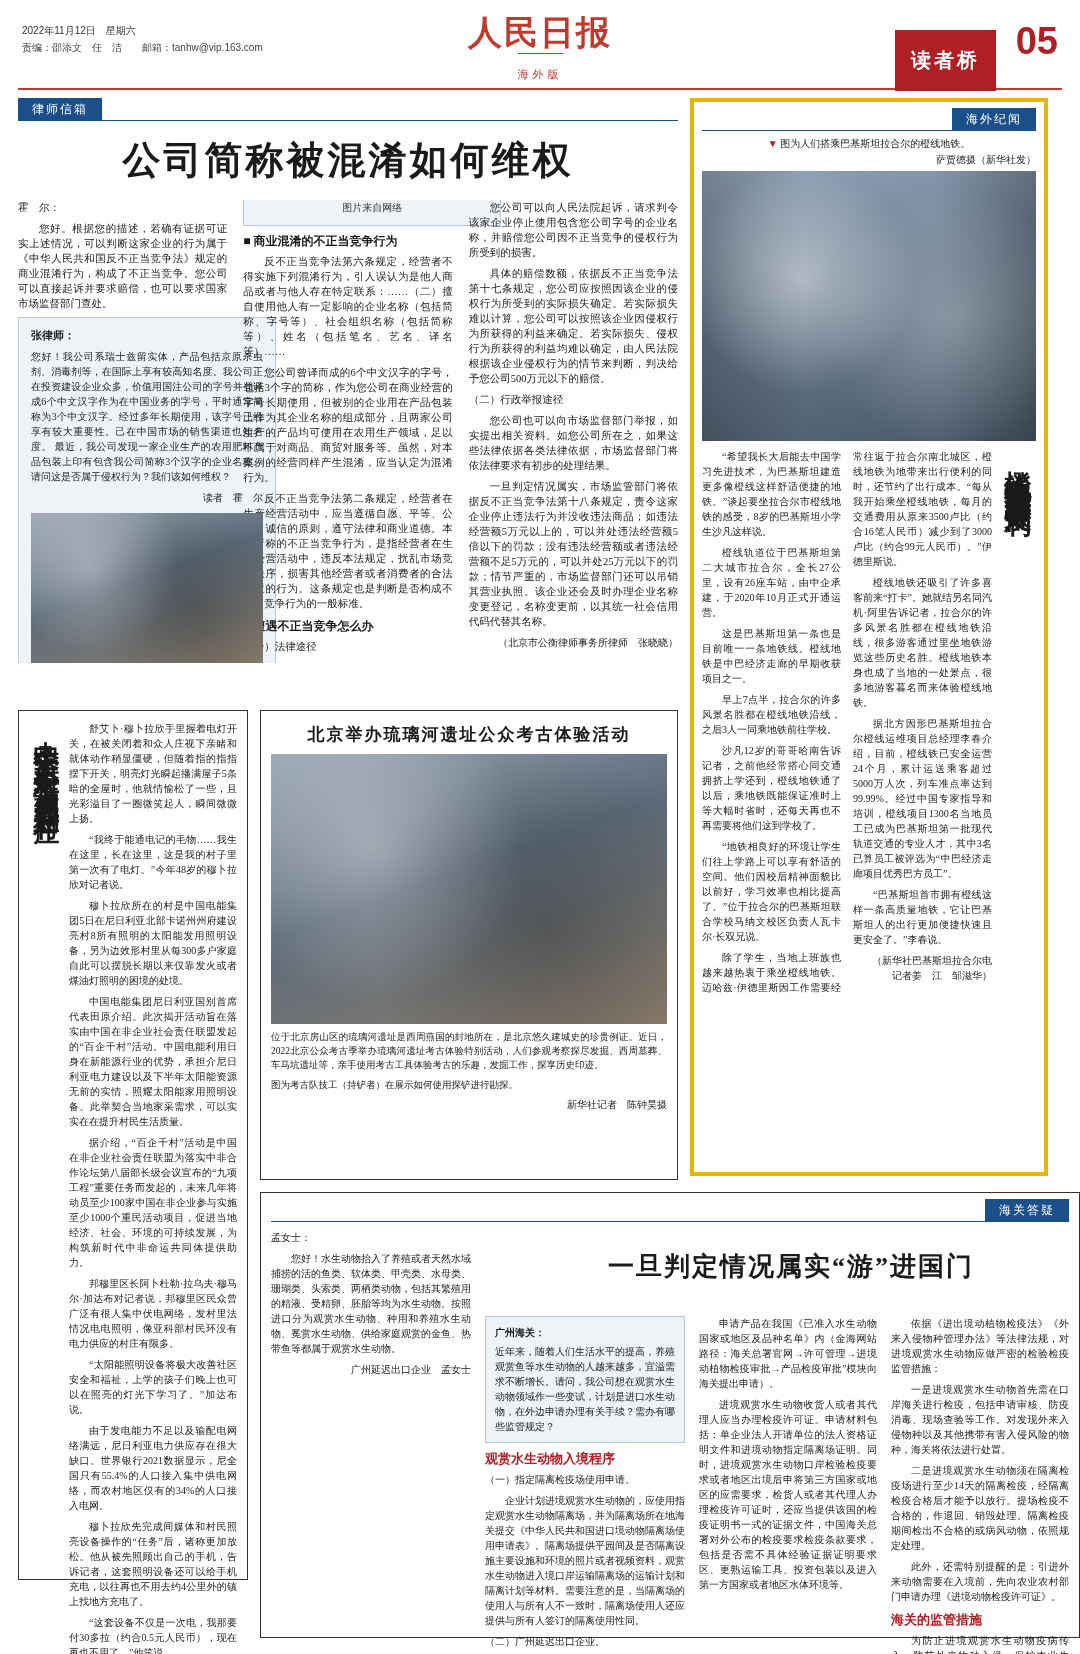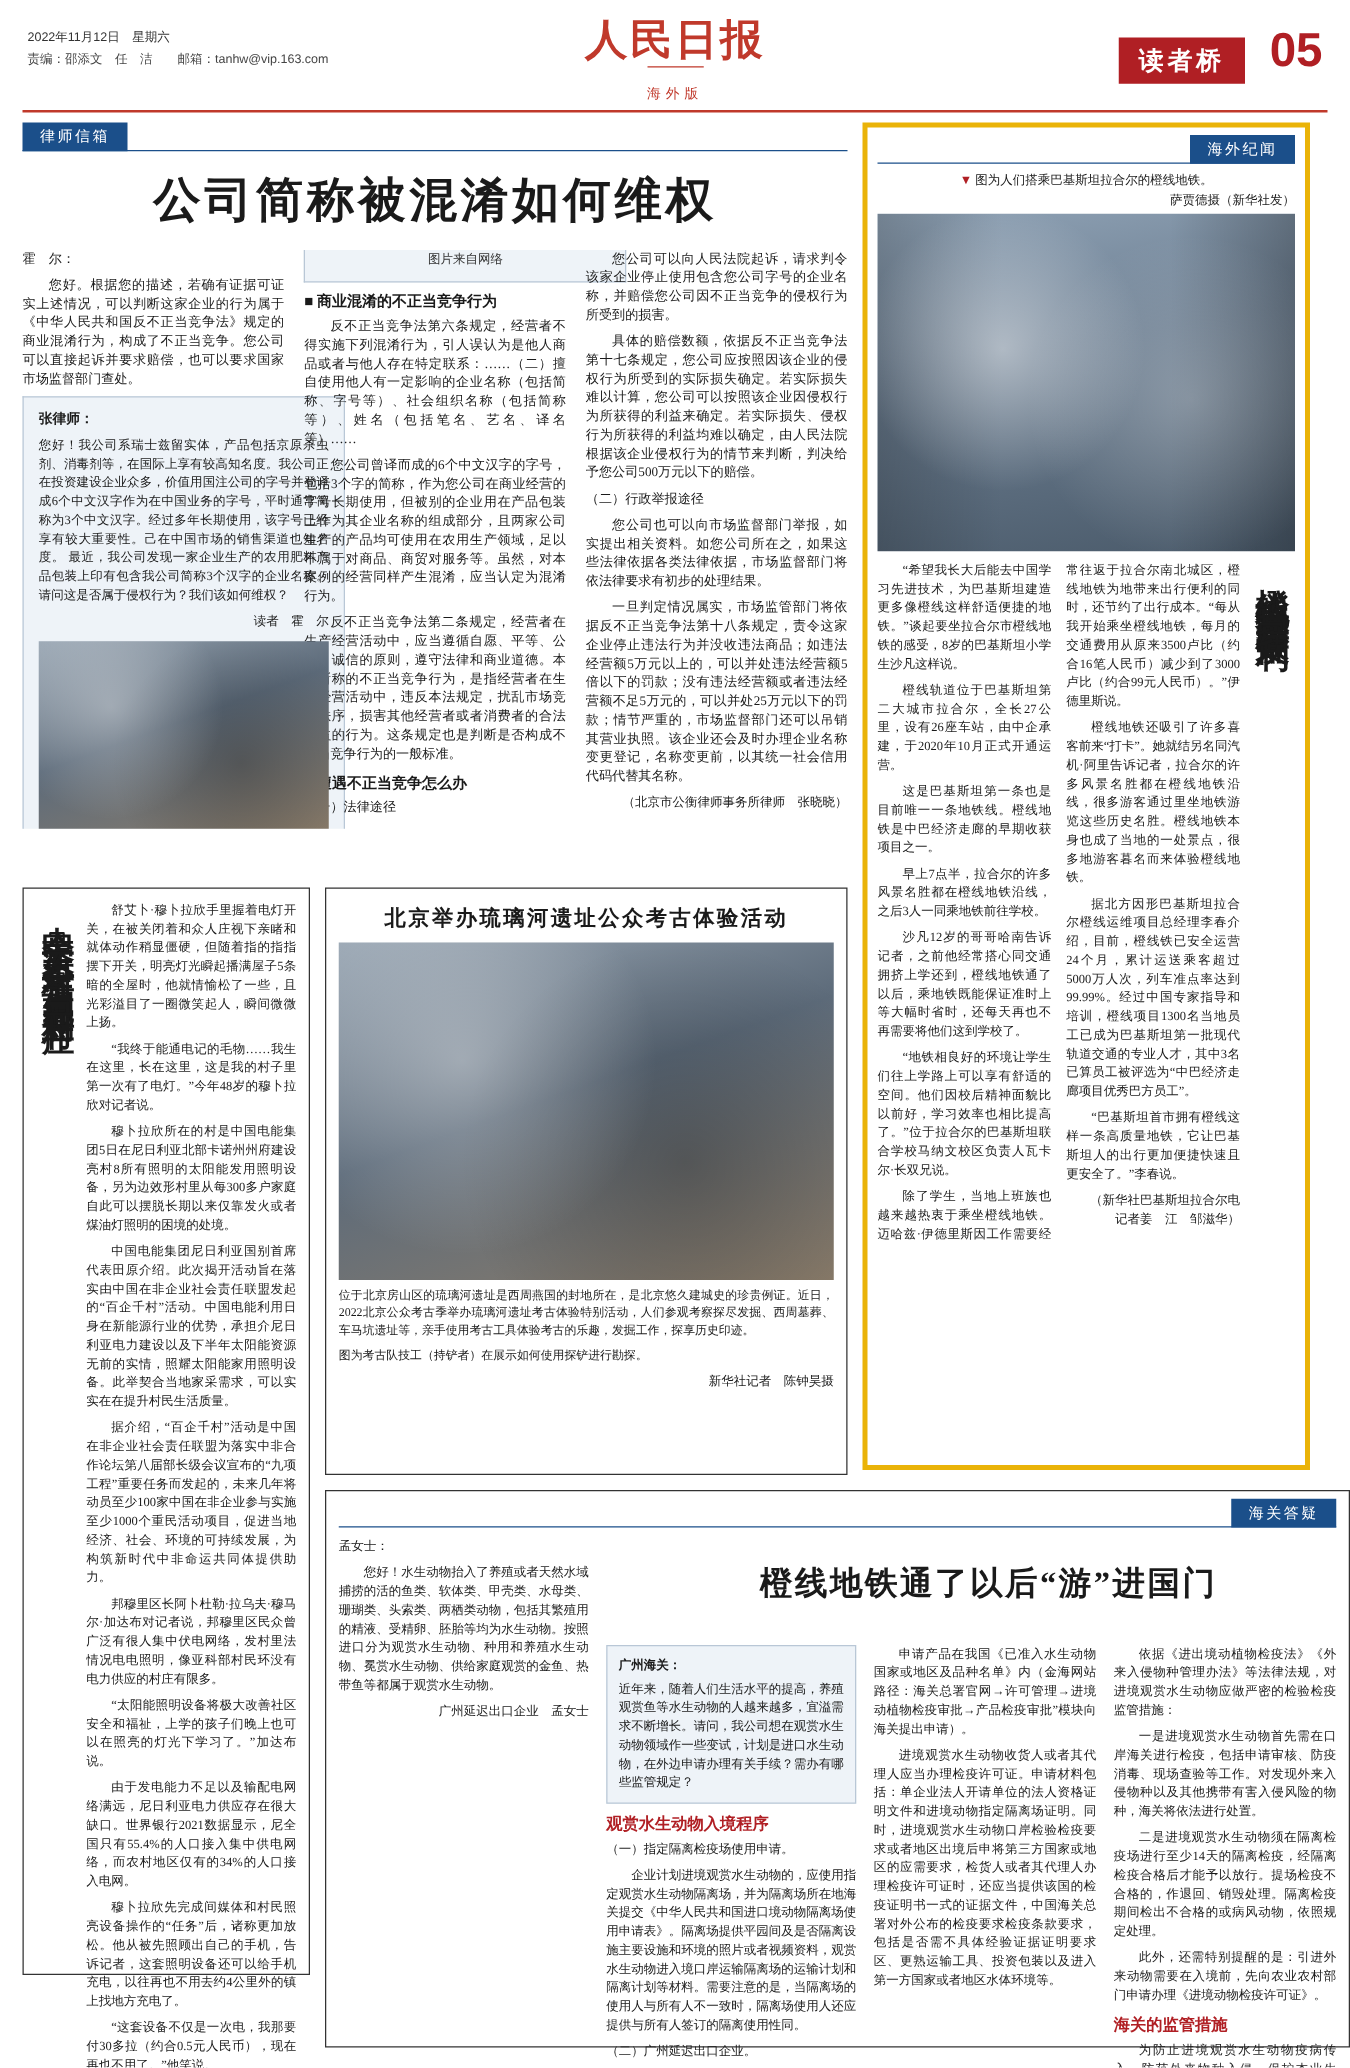--- a/index.html
+++ b/index.html
@@ -66,21 +66,21 @@
   }
   .section-tag {
     position: absolute;
     right: 66px;
     top: 20px;
     background: #b01f24;
     color: #fff;
     font-size: 20px;
     font-weight: bold;
     letter-spacing: 3px;
-    padding: 5px 16px;
+    padding: 17px 16px;
     font-family: "Liberation Serif", serif;
   }
   .page-num {
     position: absolute;
     right: 4px;
     top: 10px;
     font-size: 38px;
     font-weight: bold;
     color: #b01f24;
     font-family: "Liberation Sans", sans-serif;
@@ -445,21 +445,21 @@
       </div>
 
       <div class="cu-grid">
         <div class="cu-col" style="flex:0 0 200px;">
           <div class="p noind">孟女士：</div>
           <div class="p">您好！水生动物抬入了养殖或者天然水域捕捞的活的鱼类、软体类、甲壳类、水母类、珊瑚类、头索类、两栖类动物，包括其繁殖用的精液、受精卵、胚胎等均为水生动物。按照进口分为观赏水生动物、种用和养殖水生动物、冕赏水生动物、供给家庭观赏的金鱼、热带鱼等都属于观赏水生动物。</div>
           <div class="sign">广州延迟出口企业　孟女士</div>
         </div>
 
         <div class="cu-col" style="flex:0 0 200px;">
-          <div class="cu-title" style="position:absolute;left:250px;top:42px;width:560px;">橙线地铁通了以后“游”进国门</div>
+          <div class="cu-title" style="position:absolute;left:250px;top:42px;width:560px;">一旦判定情况属实“游”进国门</div>
           <div style="height:86px;"></div>
           <div class="qbox">
             <div class="qh">广州海关：</div>
             <div>近年来，随着人们生活水平的提高，养殖观赏鱼等水生动物的人越来越多，宜溢需求不断增长。请问，我公司想在观赏水生动物领域作一些变试，计划是进口水生动物，在外边申请办理有关手续？需办有哪些监管规定？</div>
           </div>
           <div class="red-h">观赏水生动物入境程序</div>
           <div class="p noind">（一）指定隔离检疫场使用申请。</div>
           <div class="p">企业计划进境观赏水生动物的，应使用指定观赏水生动物隔离场，并为隔离场所在地海关提交《中华人民共和国进口境动物隔离场使用申请表》。隔离场提供平园间及是否隔离设施主要设施和环境的照片或者视频资料，观赏水生动物进入境口岸运输隔离场的运输计划和隔离计划等材料。需要注意的是，当隔离场的使用人与所有人不一致时，隔离场使用人还应提供与所有人签订的隔离使用性同。</div>
           <div class="p noind">（二）广州延迟出口企业。</div>
 

